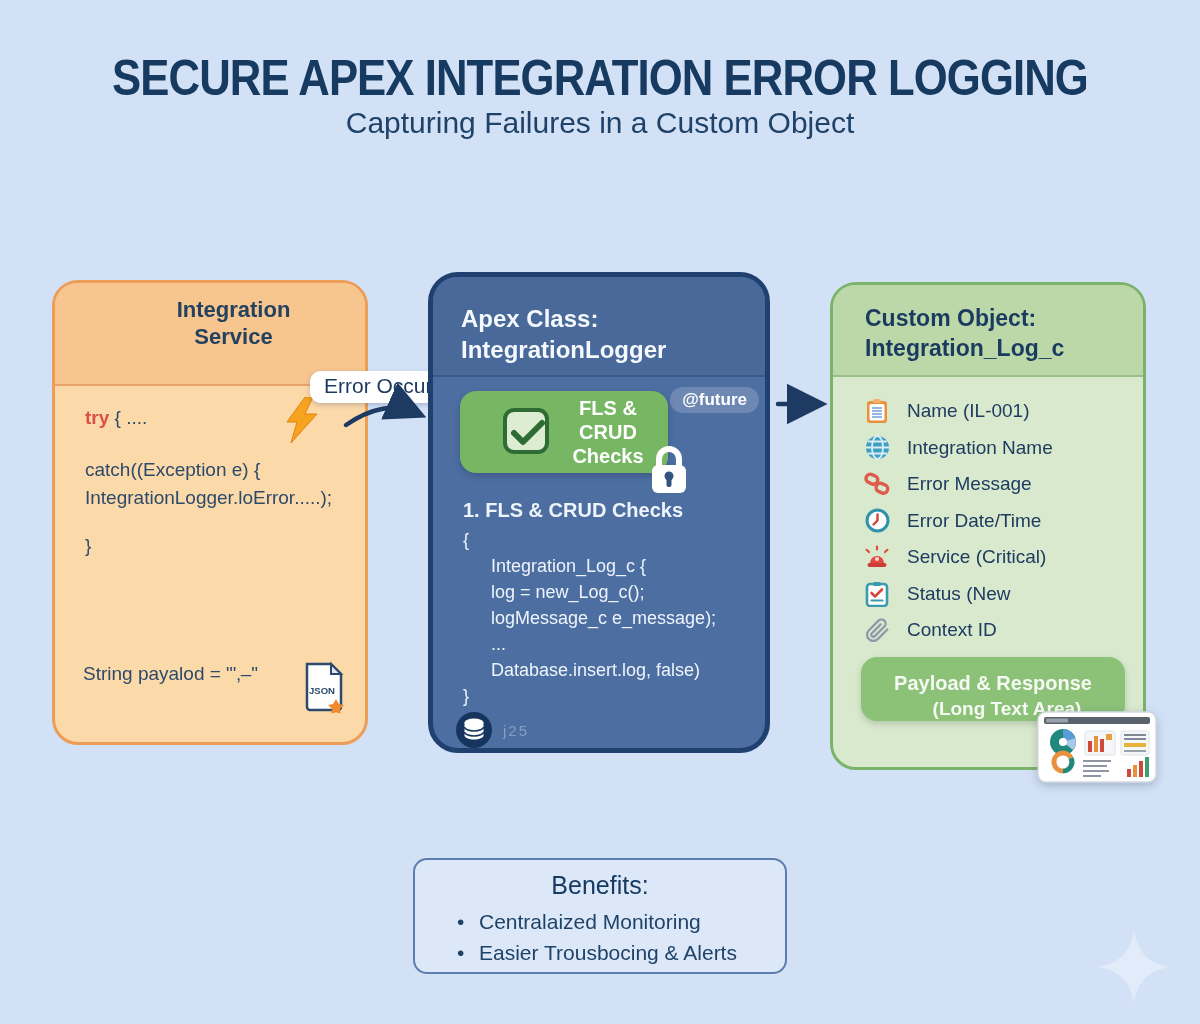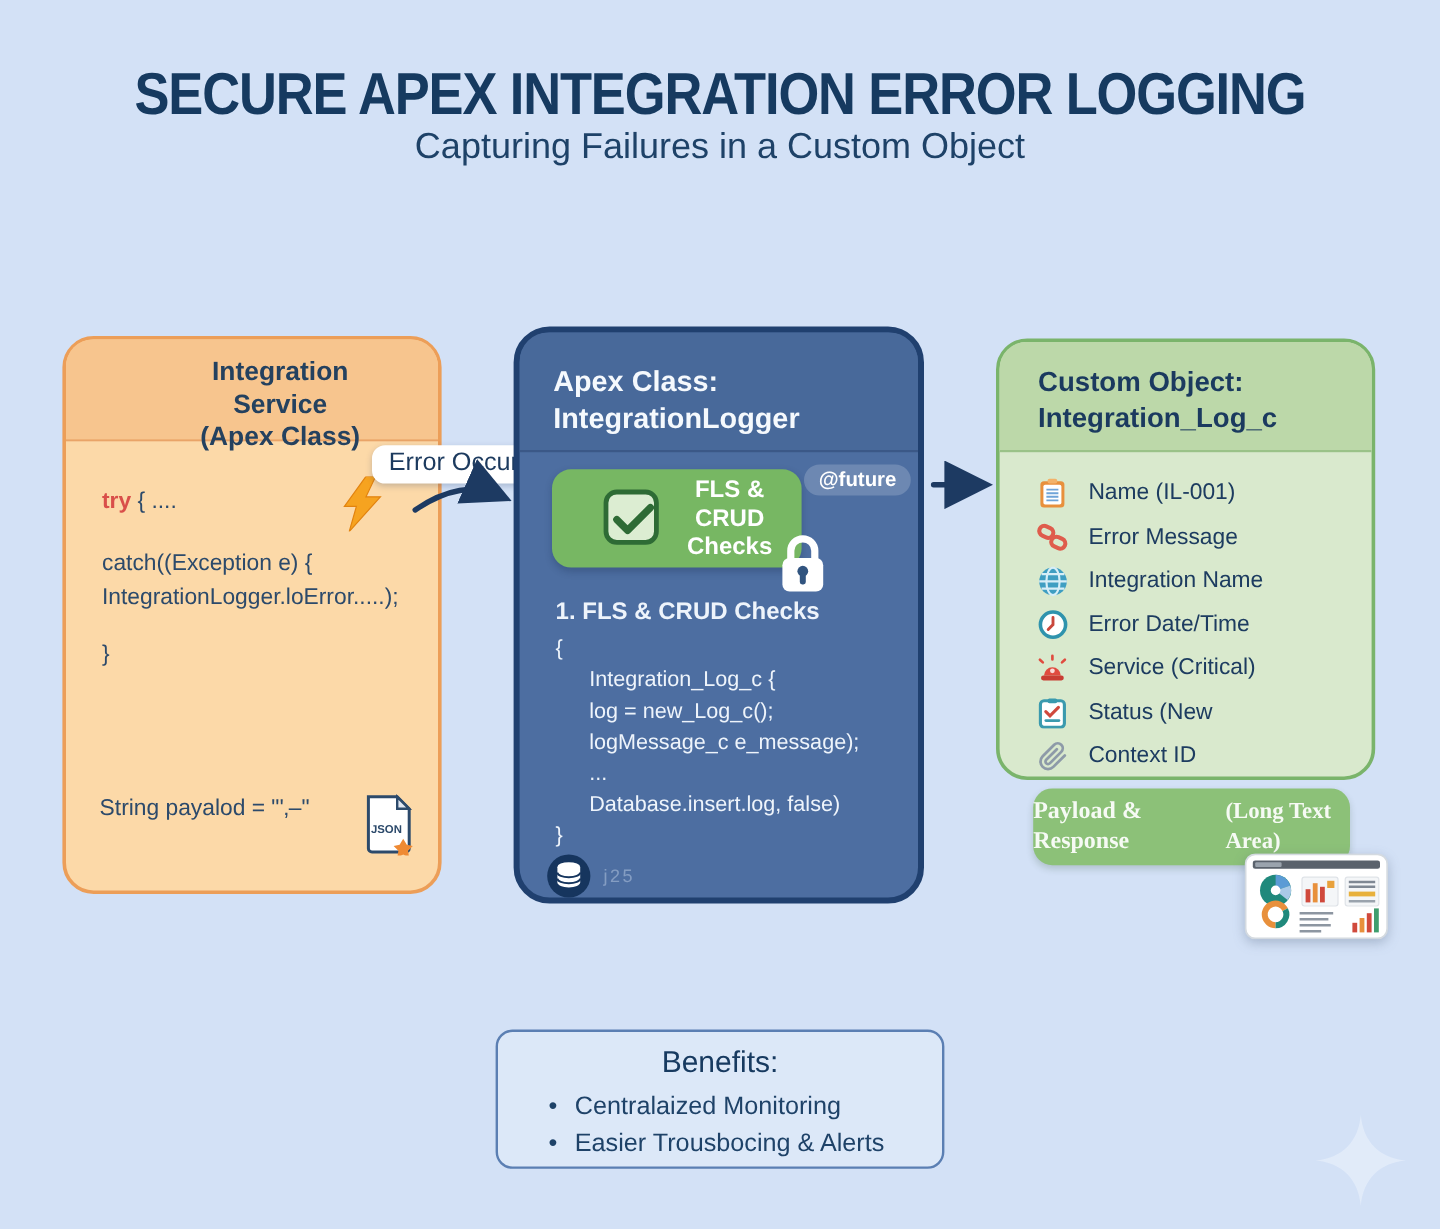--- a/index.html
+++ b/index.html
@@ -26,21 +26,21 @@
   }
 
   
   .panel { position:absolute; border-radius:26px; }
 
   .panel-left {
     left:52px; top:280px; width:316px; height:465px;
     background:#fcd9a8; border:3px solid #ec9e58;
   }
   .panel-left .hdr {
-    height:85px; background:#f7c58e; border-bottom:2px solid #e9a468;
+    height:103px; background:#f7c58e; border-bottom:2px solid #e9a468;
     border-radius:22px 22px 0 0; text-align:center; padding-top:13px;padding-left:47px;
   }
   .panel-left .hdr div { font-size:22px; font-weight:bold; color:#24415f; line-height:27px; }
   .code-line { position:absolute; font-size:19px; color:#2c4a6b; white-space:pre; }
   .kw-try { color:#d94f4a; font-weight:bold; }
 
   .panel-mid {
     left:428px; top:272px; width:342px; height:481px;
     background:#4d6ea1; border:5px solid #20406f; border-radius:30px;
   }
@@ -61,36 +61,36 @@
     background:rgba(255,255,255,0.18); border-radius:13px;
     color:#fff; font-weight:bold; font-size:17px;
   }
   .mid-code { position:absolute; left:30px; top:220px; color:#eef4fb; font-size:18px; line-height:26px; }
   .mid-code .c0 { font-size:20px; font-weight:bold; margin-bottom:4px; }
   .mid-code .ind { padding-left:28px; }
   .db-badge { position:absolute; left:22px; top:434px; display:flex; align-items:center; }
   .db-faint { margin-left:10px; font-size:15px; color:rgba(215,228,245,0.4); letter-spacing:2px; }
 
   .panel-right {
-    left:830px; top:282px; width:316px; height:368px;
+    left:830px; top:282px; width:316px; height:488px;
     background:#d9e9cd; border:3px solid #7ab46b;
   }
   .panel-right .hdr {
     height:92px; background:#bcd8a9; border-bottom:2px solid #9ac288;
     border-radius:22px 22px 0 0; padding:18px 0 0 32px;
   }
   .panel-right .hdr div { font-size:23px; font-weight:bold; color:#1b3a5f; line-height:30px; }
   .field-list { position:absolute; left:30px; top:108px; }
   .field-row { display:flex; align-items:center; height:36.5px; }
   .field-row .ficon { width:28px; height:26px; display:flex; align-items:center; justify-content:center; margin-right:16px; }
   .field-row .flabel { font-size:19px; color:#1d3c60; }
   .payload-btn {
     position:absolute; left:28px; top:372px; width:264px; height:64px;
-    background:#8cc178; border-radius:16px; display:flex; flex-direction:row;
-    align-items:center; justify-content:flex-end; box-shadow:0 3px 6px rgba(40,70,40,0.2);font-family:Liberation Serif, serif;
+    background:#8cc178; border-radius:16px; display:flex; flex-direction:column;
+    align-items:center; justify-content:flex-end; box-shadow:0 3px 6px rgba(40,70,40,0.2);
   }
   .payload-btn div { color:#f6faf4; font-weight:bold; font-size:20px; line-height:25px; }
   .payload-btn .sub { font-size:19px; font-weight:bold;margin-left:28px; }
 
   
   .error-pill {
     position:absolute; left:310px; top:371px; padding:3px 14px 5px;
     background:#ffffff; border-radius:11px; font-size:21px; color:#1c3a5e;
     box-shadow:0 2px 5px rgba(40,60,100,0.25);
   }
@@ -119,21 +119,20 @@
 
 <div class="canvas">
 
   <div class="main-title">SECURE APEX INTEGRATION ERROR LOGGING</div>
   <div class="sub-title">Capturing Failures in a Custom Object</div>
 
   <div class="panel panel-left">
     <div class="hdr">
       <div>Integration</div>
       <div>Service</div>
-      <div>(Apex Class)</div>
     </div>
     <div class="code-line" style="left:30px; top:124px;"><span class="kw-try">try</span><span> { ....</span></div>
     <div class="code-line" style="left:30px; top:176px;">catch((Exception e) {</div>
     <div class="code-line" style="left:30px; top:204px;">IntegrationLogger.loError.....);</div>
     <div class="code-line" style="left:30px; top:252px;">}</div>
     <div class="code-line" style="left:28px; top:380px;">String payalod = "'‚–"</div>
 
     <svg class="json-icon" width="44" height="52" viewBox="0 0 44 52">
       <path d="M4 3 h24 l10 10 v33 a3 3 0 0 1 -3 3 H7 a3 3 0 0 1 -3 -3 z" fill="#ffffff" stroke="#2c4a6b" stroke-width="2.5"></path>
       <path d="M28 3 l10 10 h-10 z" fill="#dfe7f2" stroke="#2c4a6b" stroke-width="2"></path>
@@ -209,38 +208,38 @@
               <rect x="2" y="3" width="20" height="22" rx="3" fill="#e8903c"></rect>
               <rect x="4.5" y="6" width="15" height="16.5" rx="1.5" fill="#ffffff"></rect>
               <path d="M7 10 h10 M7 13 h10 M7 16 h10 M7 19 h10" stroke="#6fa4d8" stroke-width="1.6"></path>
               <rect x="8" y="1" width="8" height="4" rx="1.5" fill="#f3b269"></rect>
             </svg>
         </span>
         <span class="flabel">Name (IL-001)</span>
       </div>
       <div class="field-row">
         <span class="ficon">
+          <svg width="25" height="25" viewBox="0 0 25 25">
+              <circle cx="12.5" cy="12.5" r="11.5" fill="#3f9ec2"></circle>
+              <ellipse cx="12.5" cy="12.5" rx="5.5" ry="11.5" fill="none" stroke="#d7eef7" stroke-width="1.8"></ellipse>
+              <path d="M1 12.5 h23 M3 6.5 h19 M3 18.5 h19" stroke="#d7eef7" stroke-width="1.8" fill="none"></path>
+            </svg>
+        </span>
+        <span class="flabel">Integration Name</span>
+      </div>
+      <div class="field-row">
+        <span class="ficon">
           <svg width="26" height="24" viewBox="0 0 26 24">
               <g stroke="#df5c4c" stroke-width="3.4" fill="none" stroke-linecap="round">
                 <rect x="2" y="3" width="12" height="8.5" rx="4.25" transform="rotate(24 8 7)"></rect>
                 <rect x="12" y="12" width="12" height="8.5" rx="4.25" transform="rotate(24 18 16)"></rect>
               </g>
             </svg>
         </span>
         <span class="flabel">Error Message</span>
-      </div>
-      <div class="field-row">
-        <span class="ficon">
-          <svg width="25" height="25" viewBox="0 0 25 25">
-              <circle cx="12.5" cy="12.5" r="11.5" fill="#3f9ec2"></circle>
-              <ellipse cx="12.5" cy="12.5" rx="5.5" ry="11.5" fill="none" stroke="#d7eef7" stroke-width="1.8"></ellipse>
-              <path d="M1 12.5 h23 M3 6.5 h19 M3 18.5 h19" stroke="#d7eef7" stroke-width="1.8" fill="none"></path>
-            </svg>
-        </span>
-        <span class="flabel">Integration Name</span>
       </div>
       <div class="field-row">
         <span class="ficon">
           <svg width="25" height="25" viewBox="0 0 25 25">
               <circle cx="12.5" cy="12.5" r="10.5" fill="#ffffff" stroke="#2f93ad" stroke-width="3"></circle>
               <path d="M12.5 6.5 v6 l-4 4" stroke="#c9473b" stroke-width="2.4" fill="none" stroke-linecap="round"></path>
             </svg>
         </span>
         <span class="flabel">Error Date/Time</span>
       </div>

